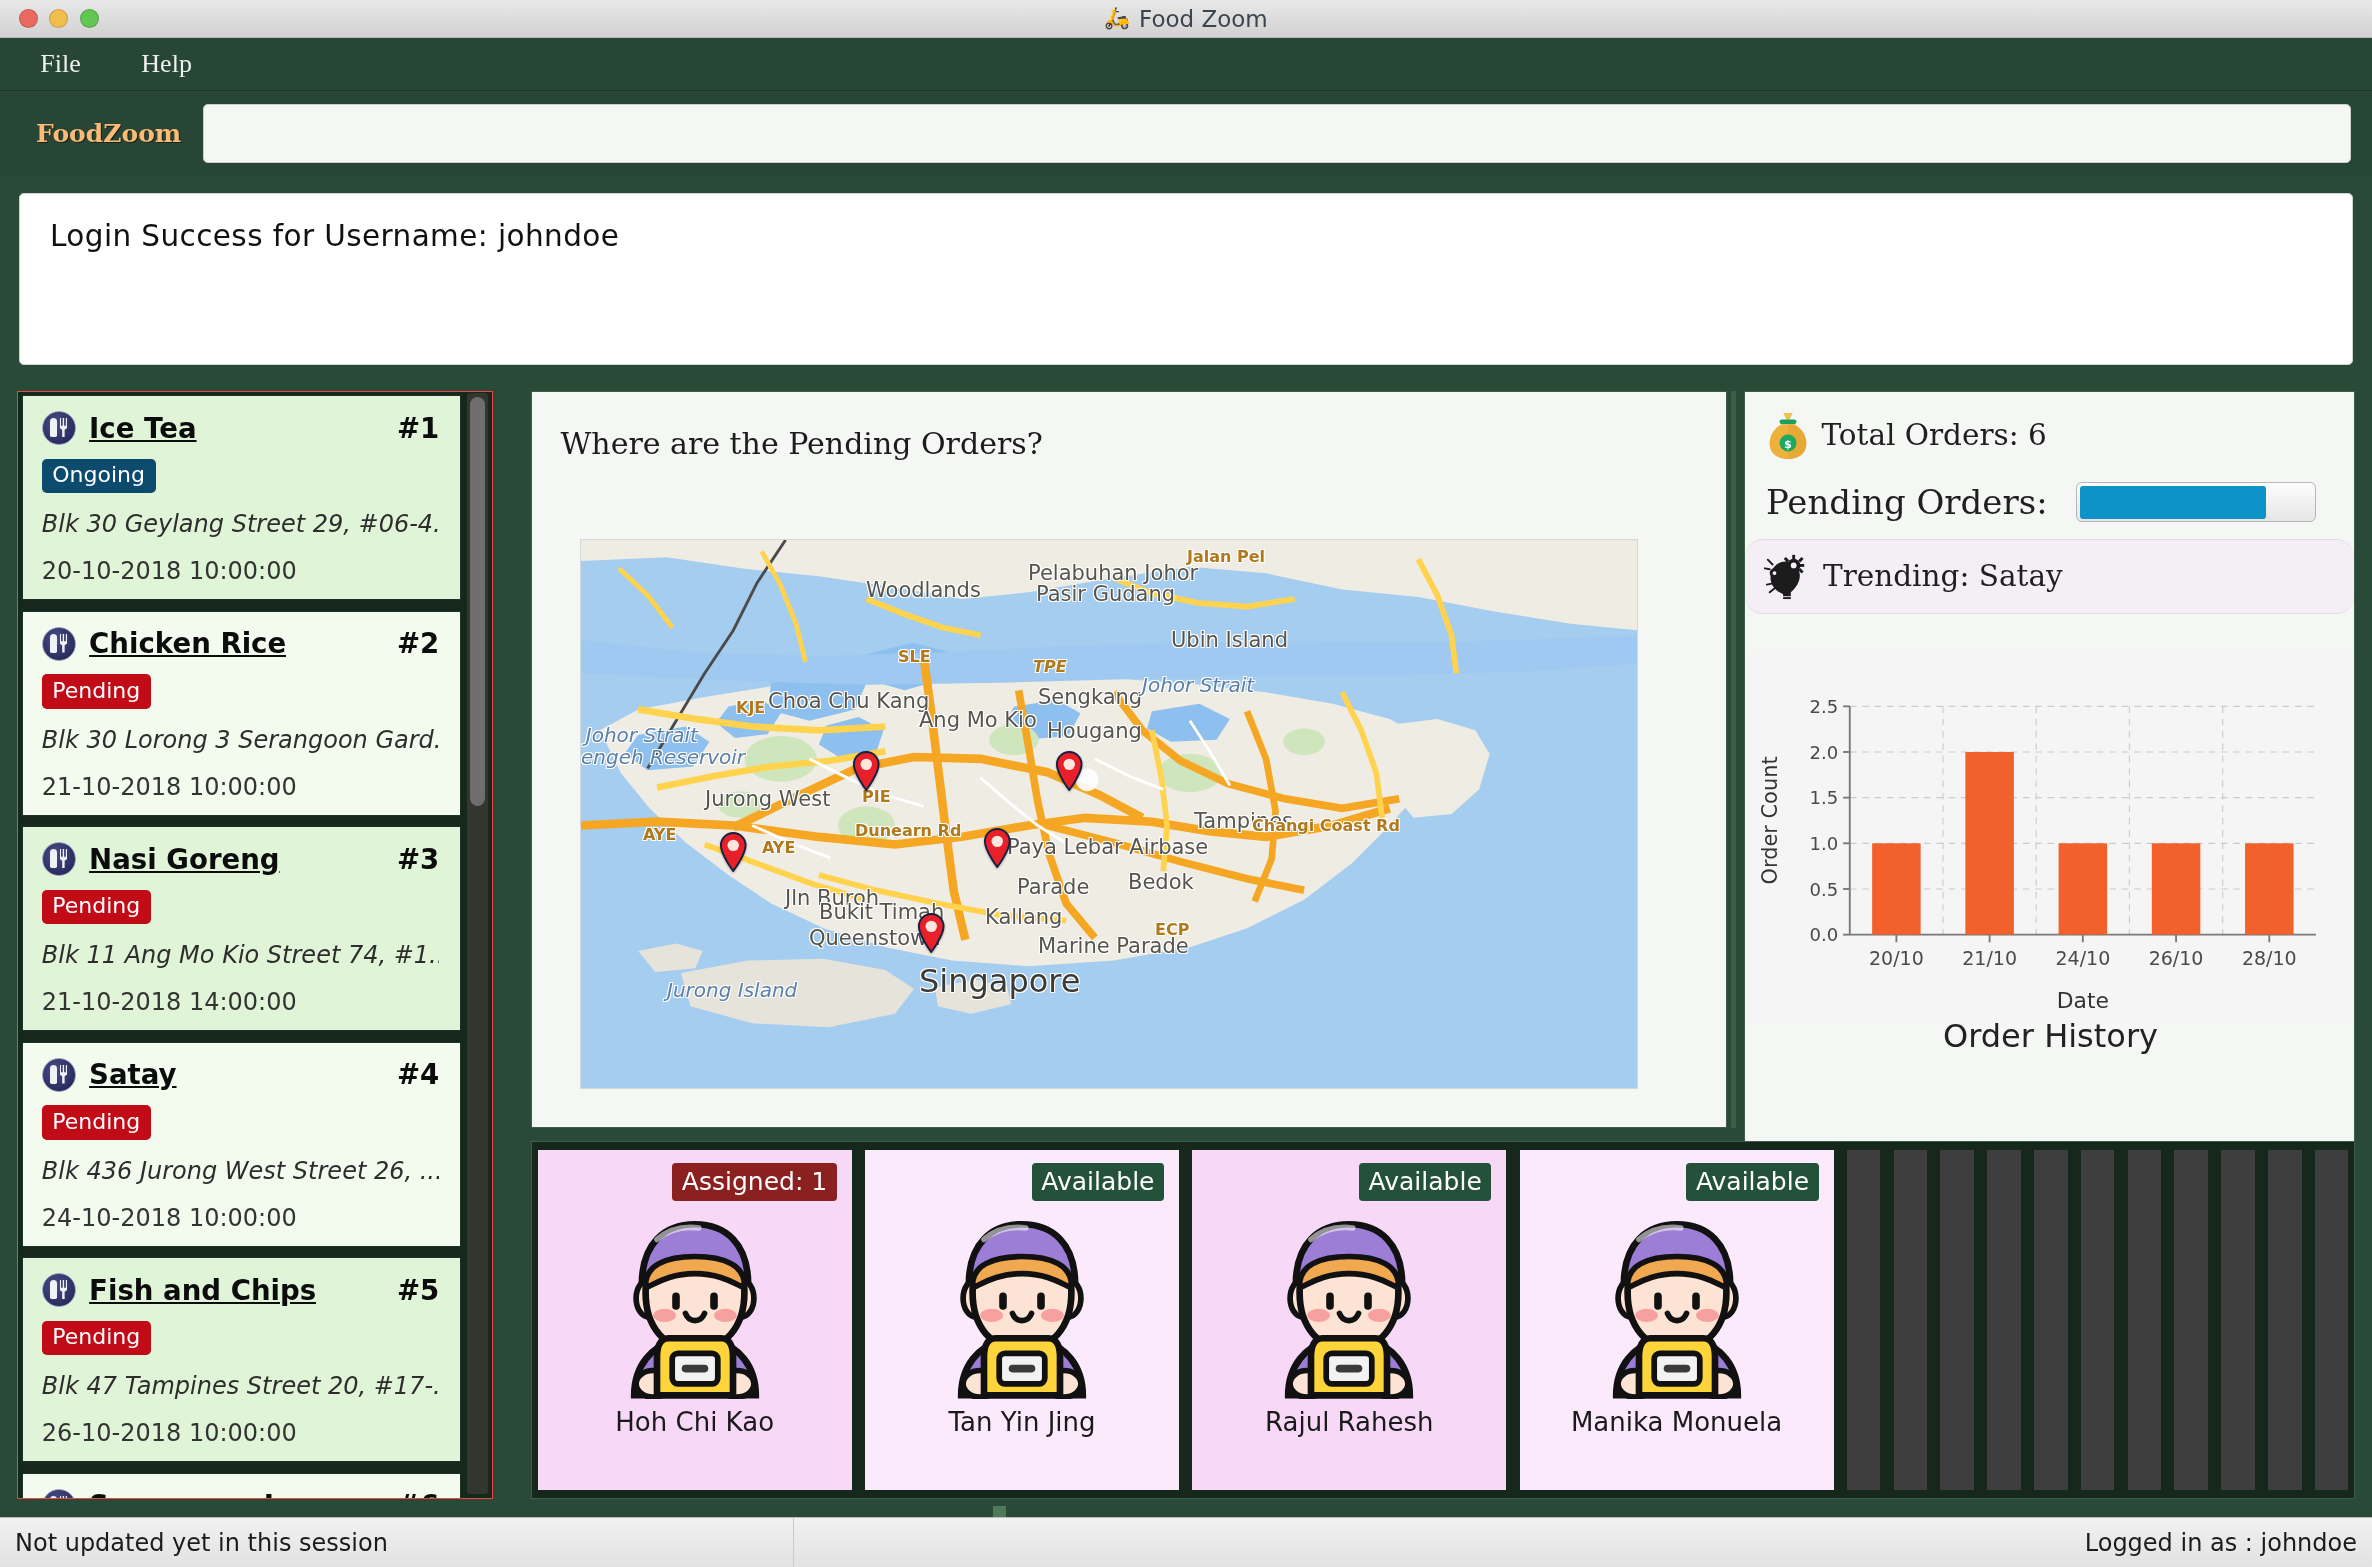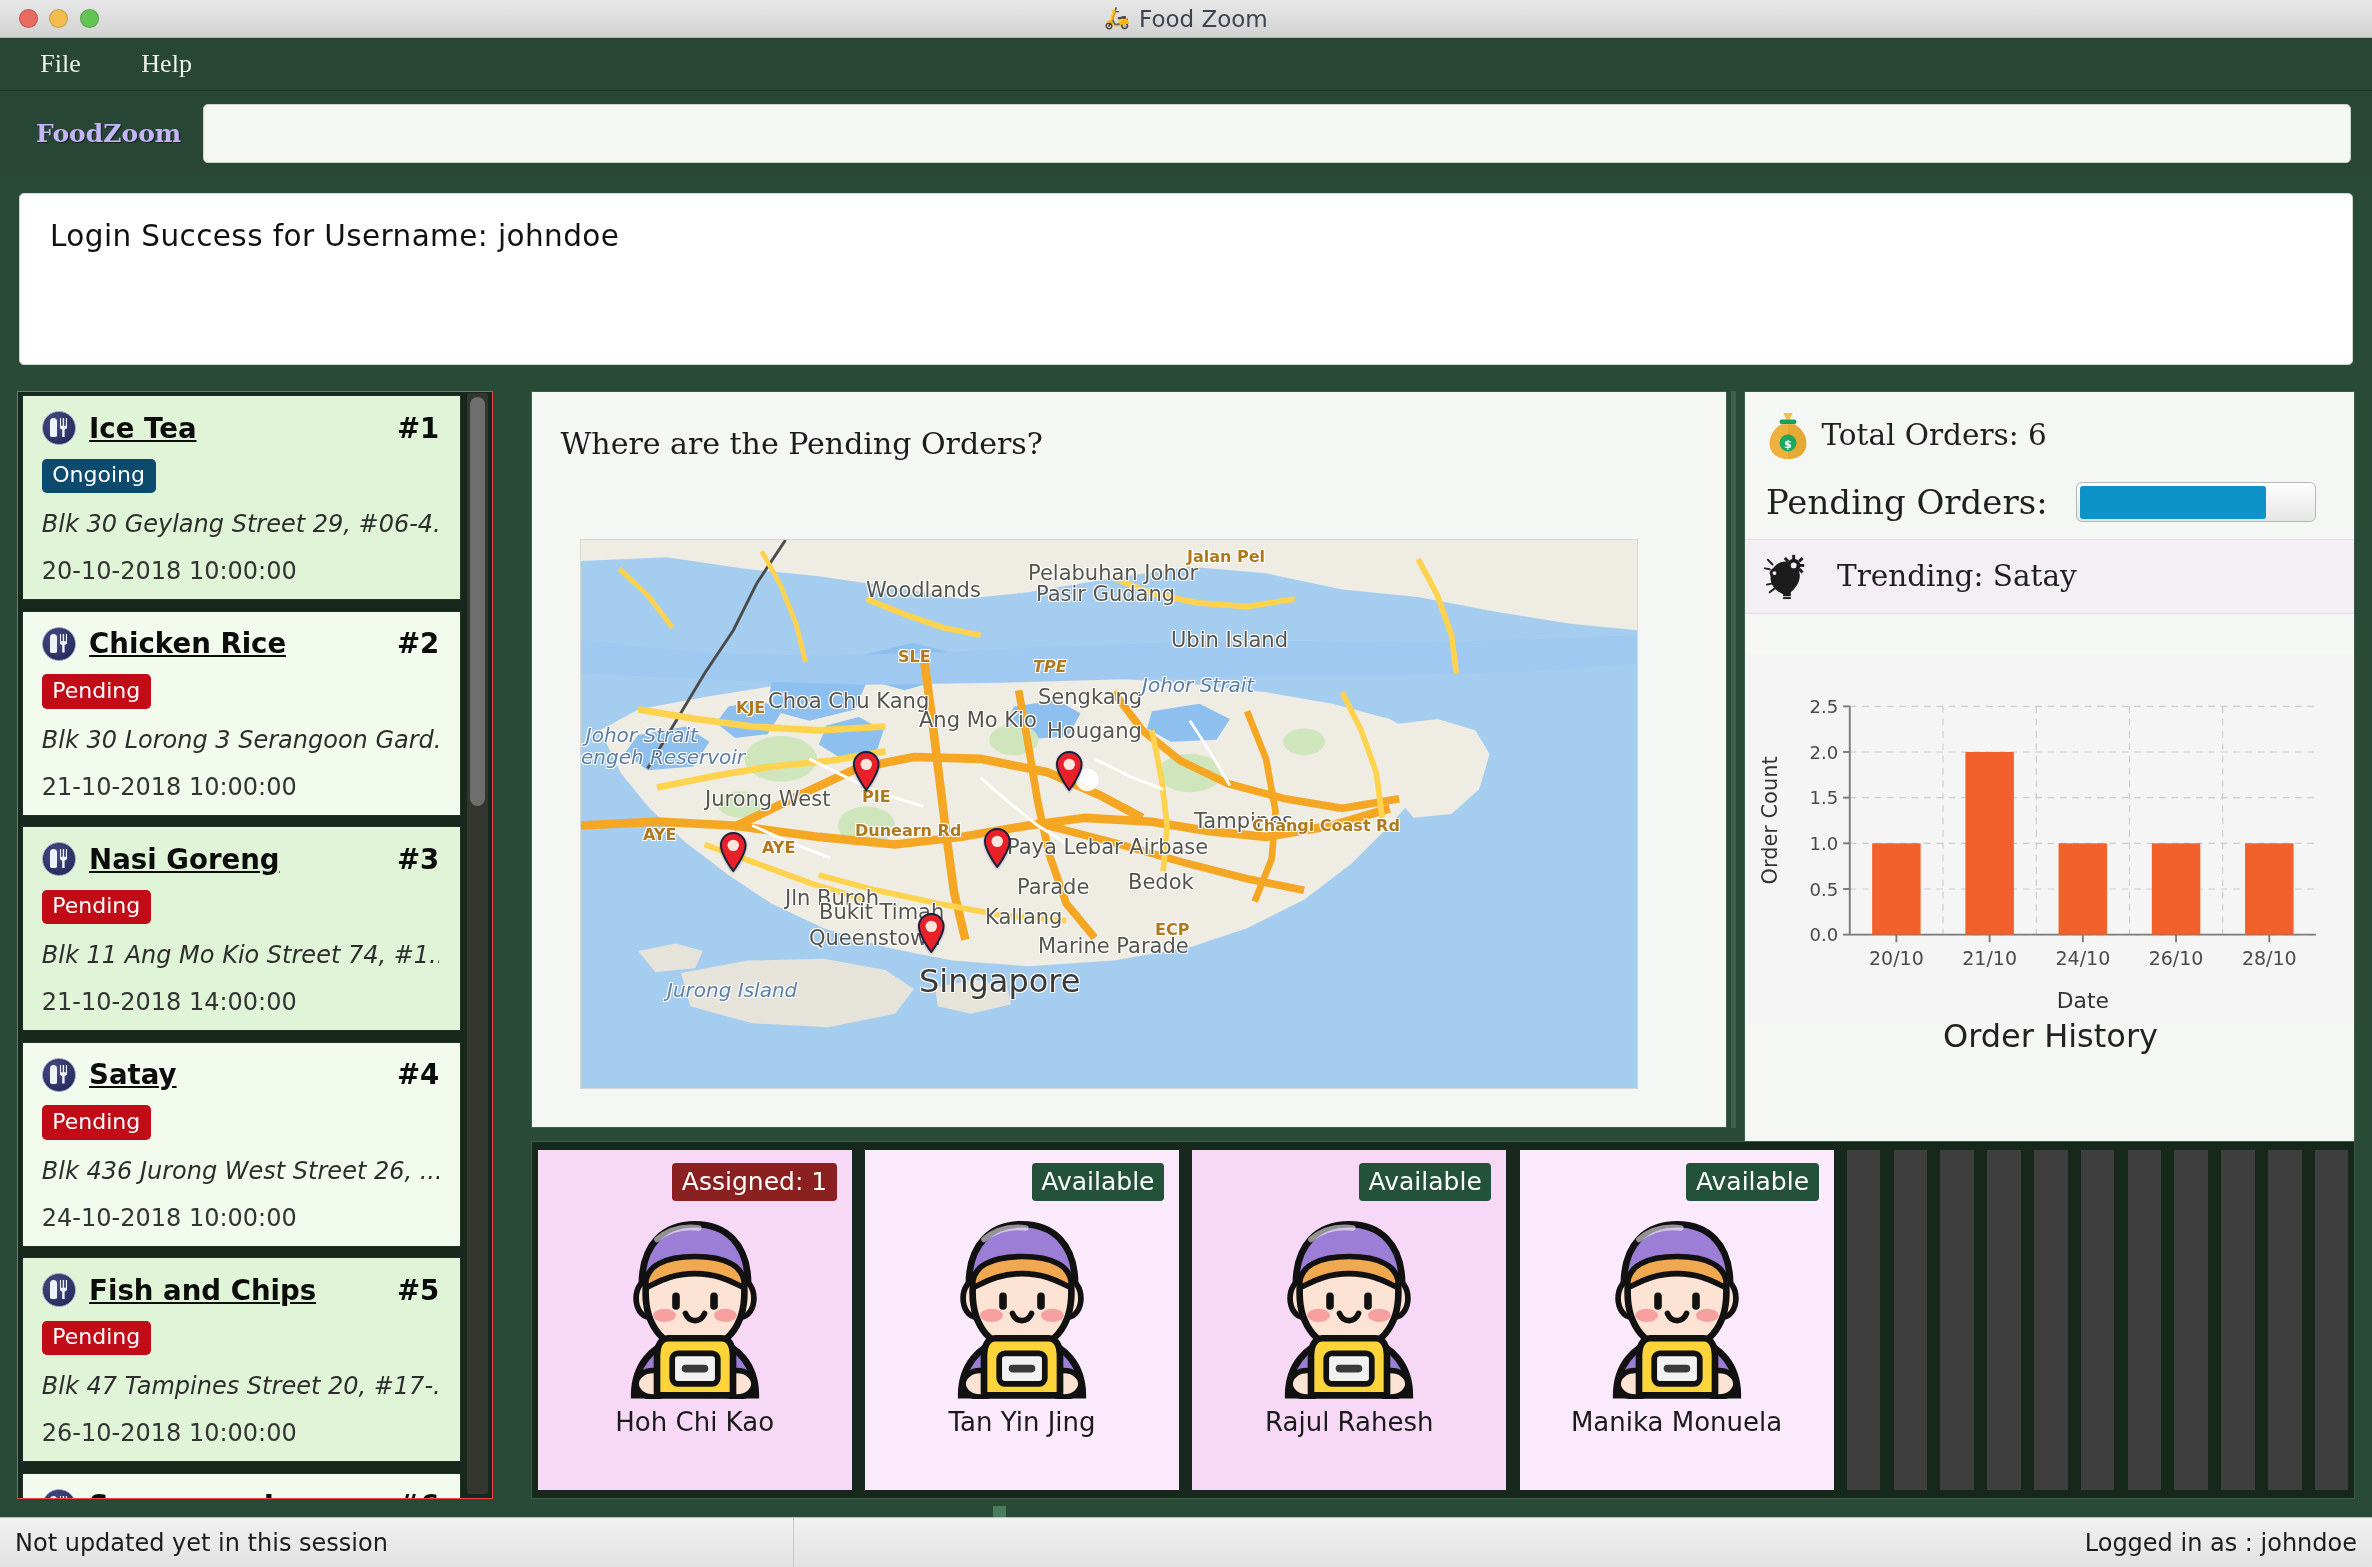--- a/index.html
+++ b/index.html
@@ -40,21 +40,21 @@
     color: #eef2ee; font-size: 26px; font-family: "Liberation Serif", serif;
     padding: 2.9px 13.3px; cursor: default;
   }
 
   
   .cmdbar {
     position: absolute; left: 0; top: 92px; width: 2372px; height: 83px;
     background: #284635; display: flex; align-items: center;
   }
   .brand {
-    color: #c4b5fd; font-size: 25px; font-weight: bold;
+    color: #fdba74; font-size: 25px; font-weight: bold;
     font-family: "DejaVu Serif", serif; margin-left: 36px; width: 152px;
     text-shadow: 1px 1px 0 rgba(0,0,0,.5);
   }
   .cmd-input {
     margin-left: 15px; flex: 1; margin-right: 21px; height: 59px;
     background: #f5f7f5; border: 1px solid #ccd0cc; border-radius: 4.8px;
     font-size: 24px; padding: 0 13.3px; color: #222;
     font-family: "DejaVu Sans", sans-serif;
   }
 
@@ -175,24 +175,24 @@
     display: flex; align-items: center; padding: 13.3px 0 17px 21px;
     font-size: 34px; color: #1f1f1f; font-family: "DejaVu Serif", serif;
   }
   .progress-outer {
     margin-left: 28.5px; width: 240px; height: 40px;
     background: linear-gradient(to bottom,#fdfdfd,#e6e6e6);
     border: 1px solid #b6b6b6; border-radius: 5.7px; padding: 2.9px; overflow: hidden;
   }
   .progress-inner { height: 100%; background: #0d93c8; border-radius: 2.9px; }
   .stat-trending {
-    display: flex; align-items: center; gap: 27px;
+    display: flex; align-items: center; gap: 13px;
     padding: 11.4px 0 13.3px 17px; background: #f3eff5;
     border-top: 1px solid #e0dce2; border-bottom: 1px solid #e0dce2;
-    font-size: 29.5px; color: #1f1f1f; font-family: "DejaVu Serif", serif;
+    font-size: 29.5px; color: #1f1f1f; font-family: "DejaVu Serif", serif; border-radius: 18px;
   }
   .bulb-icon { width: 48px; height: 48px; flex: 0 0 auto; }
 
   
   .chartwrap { position: absolute; left: 0; top: 262px; width: 611px; height: 457px; background: #f5f7f5; }
   .chart-area { position: absolute; left: 0; top: 0; width: 611px; height: 371px; }
   .chart-caption {
     position: absolute; left: 0; top: 363px; width: 611px; text-align: center;
     font-size: 32px; color: #222; font-family: "DejaVu Sans", sans-serif;
   }

